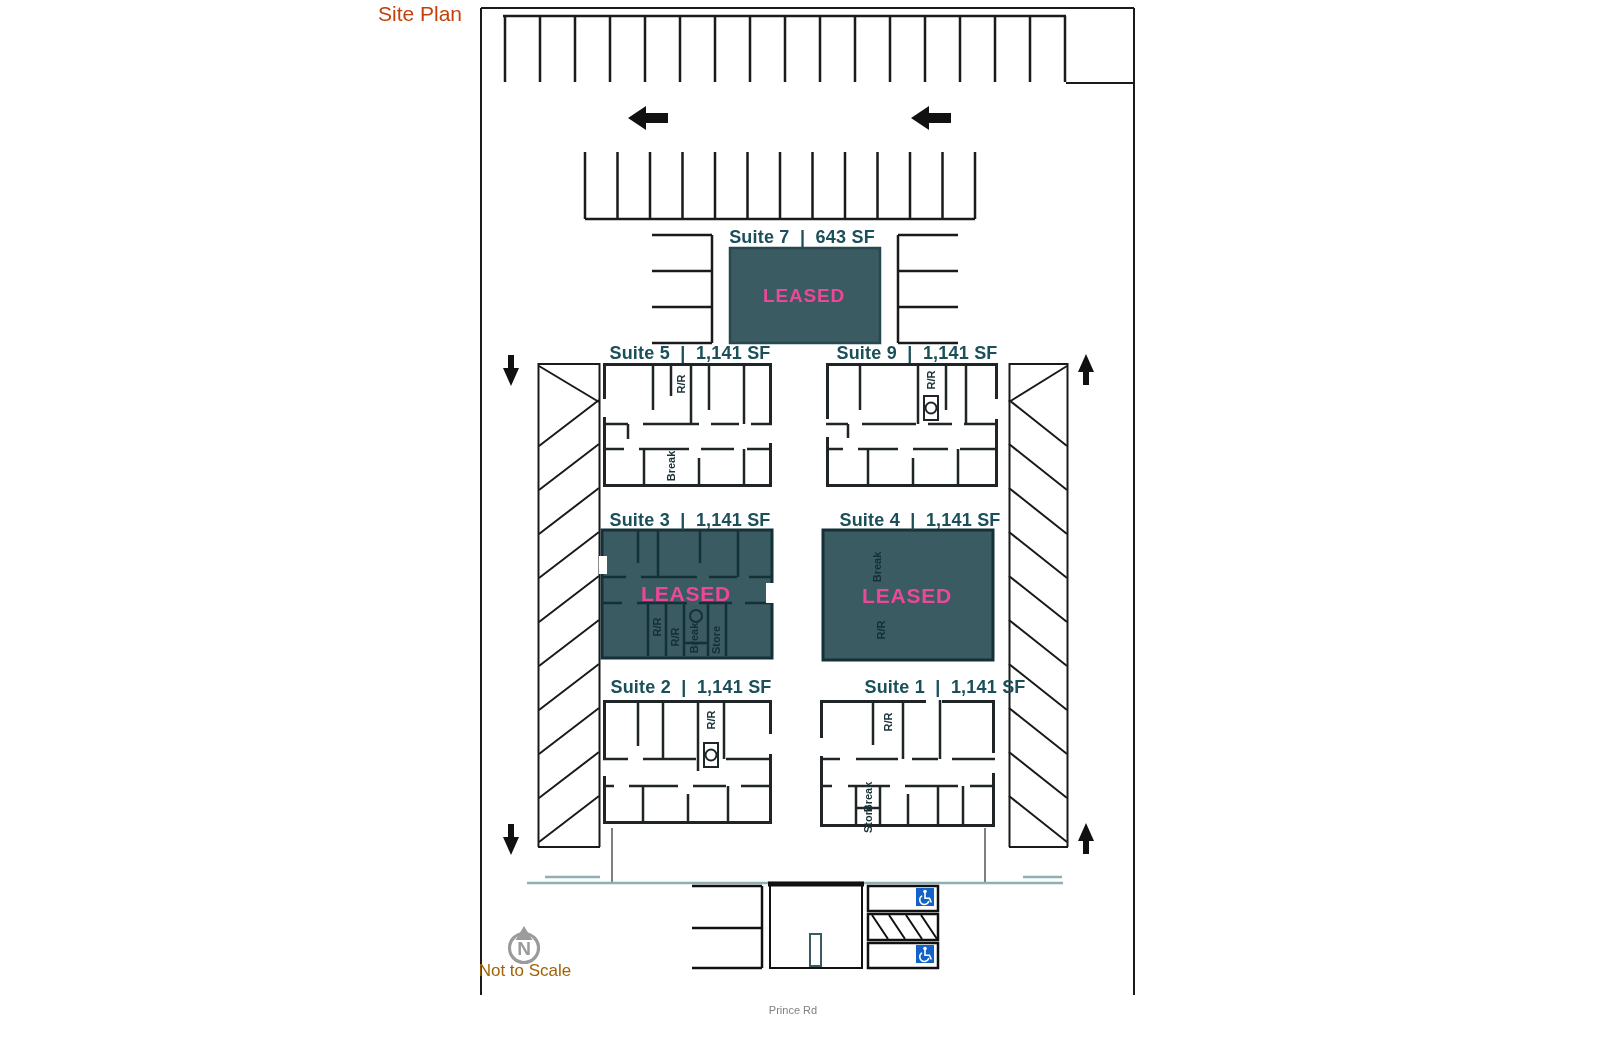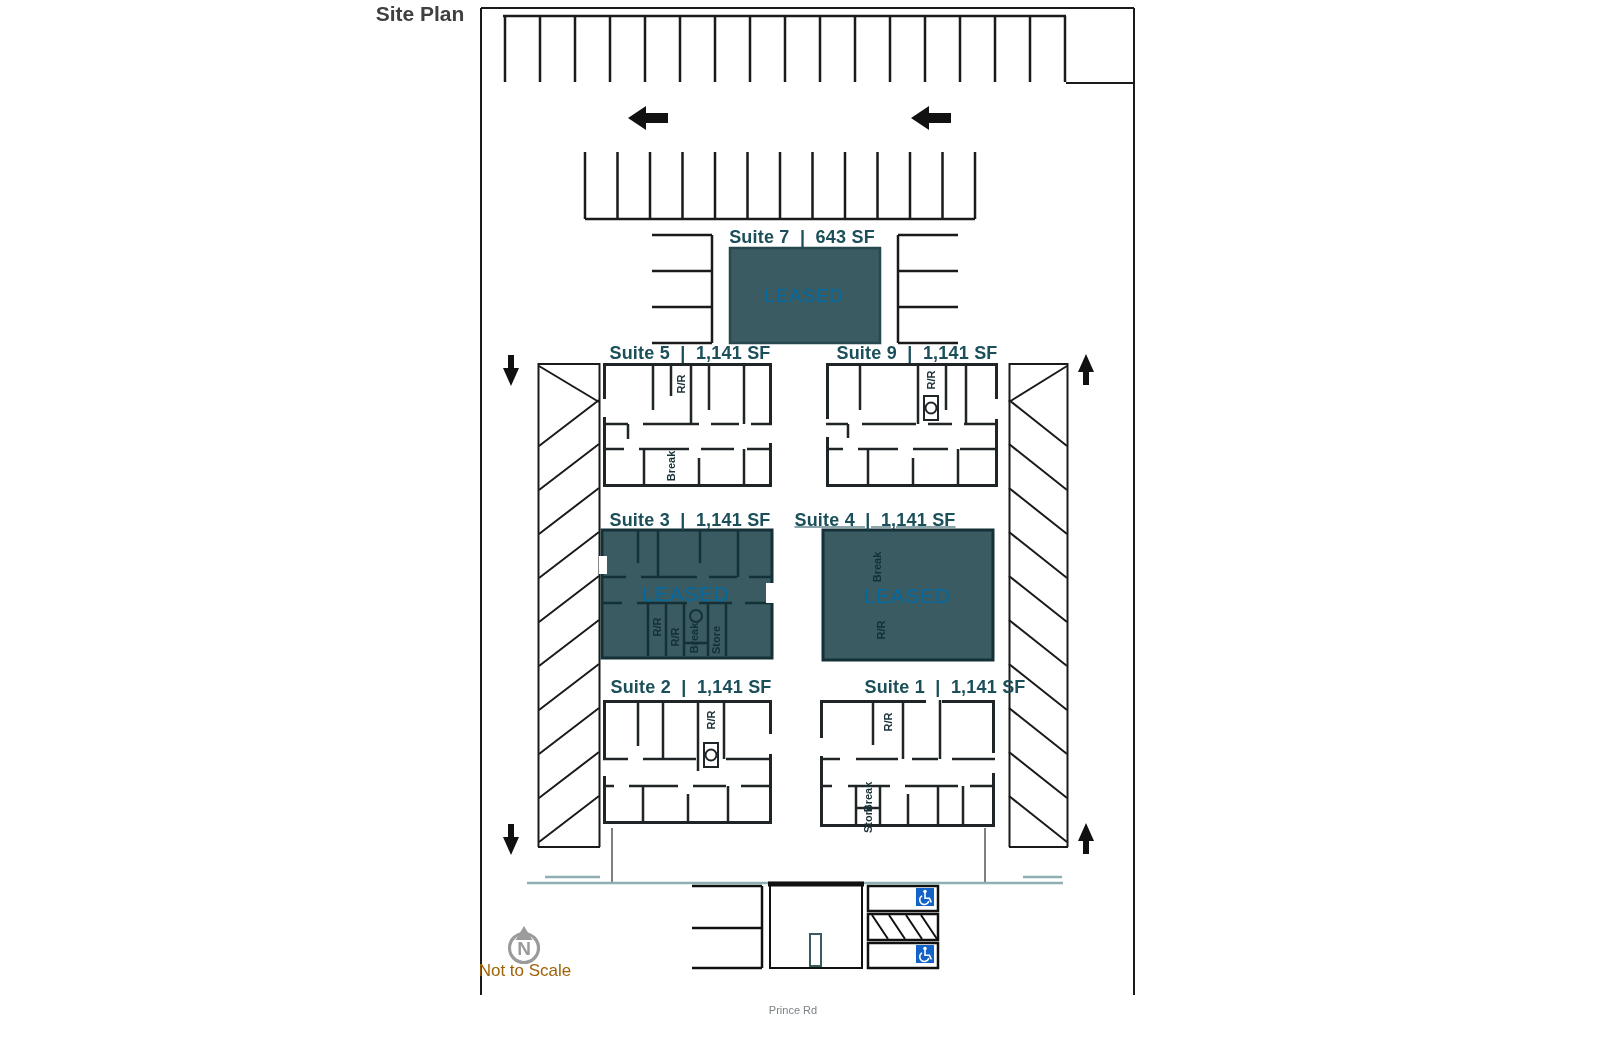--- a/index.html
+++ b/index.html
@@ -1,22 +1,22 @@
 <!DOCTYPE html>
 <html><head>
 <meta charset="utf-8">
 <style>
   html,body{margin:0;padding:0;background:#fff;}
   #canvas{position:relative;width:1600px;height:1041px;background:#fff;overflow:hidden;
           font-family:"Liberation Sans", sans-serif;}
   svg{position:absolute;left:0;top:0;}
   .lbl{position:absolute;transform:translate(-50%,-50%);white-space:pre;}
-  .title{font-size:21px;font-weight:700;color:#404040;}
+  .title{font-size:21px;font-weight:400;color:#c2410c;}
   .suite-label{font-size:18px;font-weight:600;color:#1B4F59;letter-spacing:.2px;}
-  .leased{font-size:21px;font-weight:400;color:#0369a1;letter-spacing:.8px;}
+  .leased{font-size:21px;font-weight:700;color:#ec4899;letter-spacing:.8px;}
   .leased.small{font-size:19px;}
   .room{font-size:11px;font-weight:700;color:#1B3238;
         transform:translate(-50%,-50%) rotate(-90deg);}
   .room.on-teal{color:#142F36;}
   .road{font-size:11px;color:#7C8184;}
   .scale-note{font-size:17px;color:#a16207;}
   .compass-n{font-size:19px;font-weight:700;fill:#9b9b9b;text-anchor:middle;
              font-family:"Liberation Sans",sans-serif;}
 </style>
 </head>
@@ -207,21 +207,21 @@
 <div class="lbl suite-label" style="left:917px;top:353px;">Suite 9  |  1,141 SF</div>
 <div class="lbl room" style="left:931px;top:380px;">R/R</div>
 
 <div class="lbl suite-label" style="left:690px;top:520px;">Suite 3  |  1,141 SF</div>
 <div class="lbl leased" style="left:686px;top:594px;">LEASED</div>
 <div class="lbl room on-teal" style="left:657px;top:627px;">R/R</div>
 <div class="lbl room on-teal" style="left:675px;top:637px;">R/R</div>
 <div class="lbl room on-teal" style="left:694px;top:638px;">Break</div>
 <div class="lbl room on-teal" style="left:716px;top:640px;">Store</div>
 
-<div class="lbl suite-label" style="left:875px;top:520px;text-decoration:underline;">Suite 4  |  1,141 SF</div>
+<div class="lbl suite-label" style="left:920px;top:520px;">Suite 4  |  1,141 SF</div>
 <div class="lbl leased" style="left:907px;top:596px;">LEASED</div>
 <div class="lbl room on-teal" style="left:877px;top:567px;">Break</div>
 <div class="lbl room on-teal" style="left:881px;top:630px;">R/R</div>
 
 <div class="lbl suite-label" style="left:691px;top:687px;">Suite 2  |  1,141 SF</div>
 <div class="lbl room" style="left:711px;top:720px;">R/R</div>
 
 <div class="lbl suite-label" style="left:921px;top:687px;margin-left:24px;">Suite 1  |  1,141 SF</div>
 <div class="lbl room" style="left:888px;top:722px;">R/R</div>
 <div class="lbl room" style="left:868px;top:797px;">Break</div>

